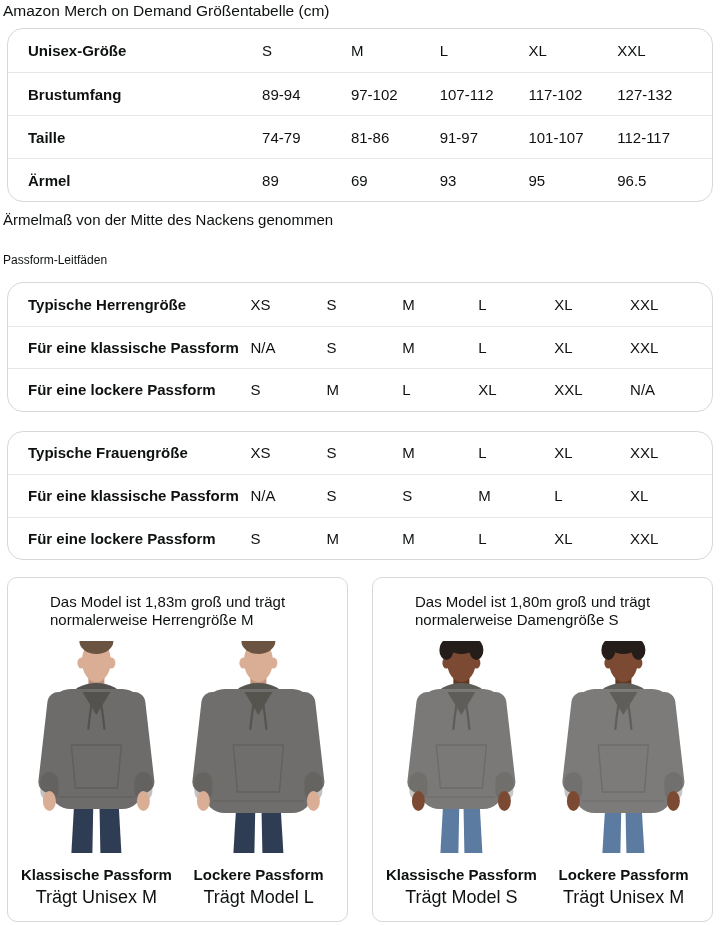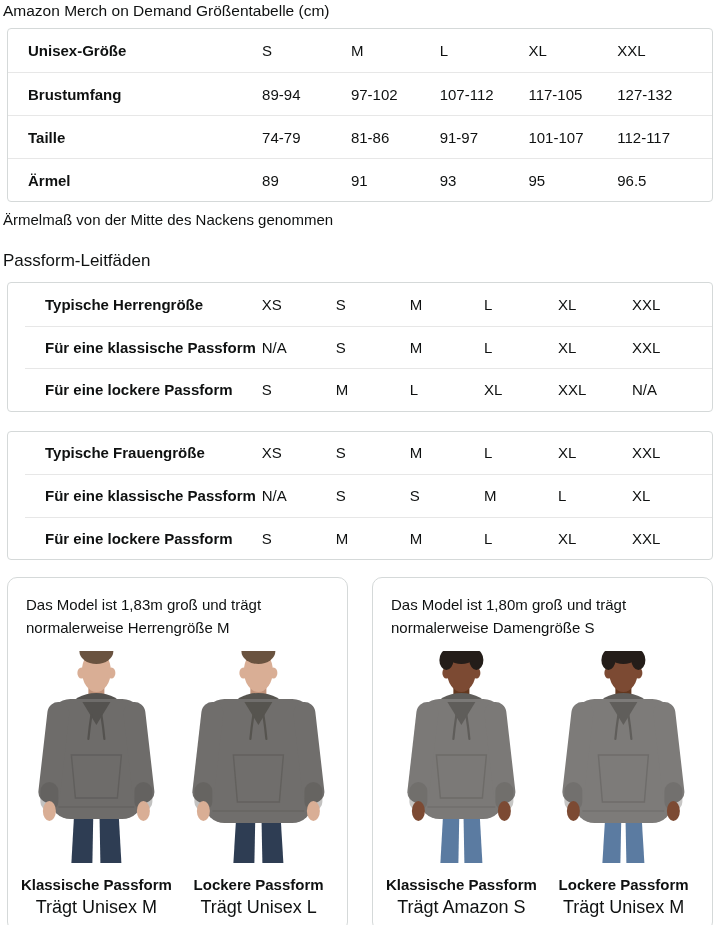--- a/index.html
+++ b/index.html
@@ -10,43 +10,43 @@
   *{box-sizing:border-box;}
   html,body{margin:0;padding:0;}
   body{
     width:720px;height:925px;overflow:hidden;background:#fff;
     font-family:"Liberation Sans", sans-serif;color:var(--text);
     -webkit-font-smoothing:antialiased;
   }
   .page{width:720px;height:925px;}
   .page-title{font-size:15.5px;line-height:19px;padding:1px 3px 0;}
   .table{
-    margin:8px 7px 0;border:1px solid var(--border);border-radius:4px;
+    margin:8px 7px 0;border:1px solid var(--border);border-radius:16px;
     background:#fff;overflow:hidden;
   }
   .trow{
     display:grid;align-items:center;height:43px;
     padding:0 6px 0 13px;font-size:15px;
   }
   .trow.t5{grid-template-columns:35.2% repeat(5,1fr);}
   .trow.t6{grid-template-columns:33.5% repeat(6,1fr);}
   .trow + .trow{border-top:1px solid var(--divider);}
   .rlabel{font-weight:700;padding-left:7px;}
   .cell{font-weight:400;}
   .footnote{font-size:15px;line-height:17px;padding:9px 3px 0;}
-  .section-title{font-size:17px;line-height:19px;padding:23px 3px 0;}
-  .table.fit{margin-top:12px;padding-left:17px;}
+  .section-title{font-size:12px;line-height:19px;padding:23px 3px 0;}
+  .table.fit{margin-top:12px;}
   .table.fit.gap{margin-top:19px;}
   .trow.fitrow{height:42.5px;}
   .cards{display:flex;gap:24px;margin:17px 7px 0;}
   .model-card{
     flex:1;border:1px solid var(--border);border-radius:10px;
     padding:13px 12px 14px;background:#fff;
   }
-  .card-title{font-size:15px;line-height:23px;padding:2px 6px 0;}
+  .card-title{font-size:15px;line-height:18px;padding:2px 6px 0;margin-left:24px;}
   .figures{display:flex;justify-content:space-between;margin-top:12px;}
   .figure{width:48.5%;text-align:center;}
   .illustration{width:100%;height:212px;overflow:hidden;}
   .illustration svg{width:100%;height:212px;display:block;}
   .fit-label{font-weight:700;font-size:15px;line-height:19px;margin-top:12px;}
   .size-label{font-size:18px;line-height:19px;margin-top:4px;}
 </style>
 </head>
 <body>
 
@@ -61,35 +61,35 @@
       <div class="cell">M</div>
       <div class="cell">L</div>
       <div class="cell">XL</div>
       <div class="cell">XXL</div>
     </div>
     <div class="trow t5">
       <div class="rlabel">Brustumfang</div>
       <div class="cell">89-94</div>
       <div class="cell">97-102</div>
       <div class="cell">107-112</div>
-      <div class="cell">117-105</div>
+      <div class="cell">117-102</div>
       <div class="cell">127-132</div>
     </div>
     <div class="trow t5">
       <div class="rlabel">Taille</div>
       <div class="cell">74-79</div>
       <div class="cell">81-86</div>
       <div class="cell">91-97</div>
       <div class="cell">101-107</div>
       <div class="cell">112-117</div>
     </div>
     <div class="trow t5">
       <div class="rlabel">Ärmel</div>
       <div class="cell">89</div>
-      <div class="cell">91</div>
+      <div class="cell">69</div>
       <div class="cell">93</div>
       <div class="cell">95</div>
       <div class="cell">96.5</div>
     </div>
   </div>
 
   <div class="footnote">Ärmelmaß von der Mitte des Nackens genommen</div>
 
   <div class="section-title">Passform-Leitfäden</div>
 
@@ -207,21 +207,21 @@
                 <path d="M 61,51 L 75,74 L 89,51 Z" fill="#56544f"></path>
                 <path d="M 70,64 q -2,13 -3,24" fill="none" stroke="#56544f" stroke-width="2.2" stroke-linecap="round"></path>
                 <path d="M 80,64 q 2,13 3,24" fill="none" stroke="#56544f" stroke-width="2.2" stroke-linecap="round"></path>
                 <path d="M 50,104 L 100,104 L 96,151 L 54,151 Z" fill="#706e6c" stroke="#56544f" stroke-opacity="0.5" stroke-width="1.4"></path>
                 <line x1="29" y1="160" x2="121" y2="160" stroke="#56544f" stroke-width="1.4" opacity="0.35"></line>
                 <ellipse cx="20" cy="160" rx="6.5" ry="10" fill="#d9ae95"></ellipse>
                 <ellipse cx="130" cy="160" rx="6.5" ry="10" fill="#d9ae95"></ellipse>
               </svg>
             </div>
           <div class="fit-label">Lockere Passform</div>
-          <div class="size-label">Trägt Unisex L</div>
+          <div class="size-label">Trägt Model L</div>
         </div>
       </div>
     </div>
 
     <div class="model-card">
       <div class="card-title">Das Model ist 1,80m groß und trägt normalerweise Damengröße S</div>
       <div class="figures">
         <div class="figure">
           <div class="illustration">
               <svg viewBox="0 0 150 212" preserveAspectRatio="xMidYMax meet" xmlns="http://www.w3.org/2000/svg">
@@ -244,21 +244,21 @@
                 <path d="M 61,51 L 75,74 L 89,51 Z" fill="#5f5d5a"></path>
                 <path d="M 70,64 q -2,13 -3,24" fill="none" stroke="#5f5d5a" stroke-width="2.2" stroke-linecap="round"></path>
                 <path d="M 80,64 q 2,13 3,24" fill="none" stroke="#5f5d5a" stroke-width="2.2" stroke-linecap="round"></path>
                 <path d="M 50,104 L 100,104 L 96,147 L 54,147 Z" fill="#7b7977" stroke="#5f5d5a" stroke-opacity="0.5" stroke-width="1.4"></path>
                 <line x1="41" y1="156" x2="109" y2="156" stroke="#5f5d5a" stroke-width="1.4" opacity="0.35"></line>
                 <ellipse cx="32" cy="160" rx="6.5" ry="10" fill="#7c4a33"></ellipse>
                 <ellipse cx="118" cy="160" rx="6.5" ry="10" fill="#7c4a33"></ellipse>
               </svg>
             </div>
           <div class="fit-label">Klassische Passform</div>
-          <div class="size-label">Trägt Amazon S</div>
+          <div class="size-label">Trägt Model S</div>
         </div>
         <div class="figure">
           <div class="illustration">
               <svg viewBox="0 0 150 212" preserveAspectRatio="xMidYMax meet" xmlns="http://www.w3.org/2000/svg">
                 <path d="M 57,162 L 73,162 L 72,212 L 54,212 Z" fill="#5b7ba1"></path>
                 <path d="M 77,162 L 93,162 L 96,212 L 78,212 Z" fill="#5b7ba1"></path>
                 <path d="M 57,162 h 36 v 5 h -36 z" fill="#47648a" opacity="0.55"></path>
                 <rect x="67" y="24" width="16" height="32" fill="#63381f"></rect>
                 <ellipse cx="60" cy="22" rx="4" ry="5.5" fill="#7c4a33"></ellipse>
                 <ellipse cx="90" cy="22" rx="4" ry="5.5" fill="#7c4a33"></ellipse>

